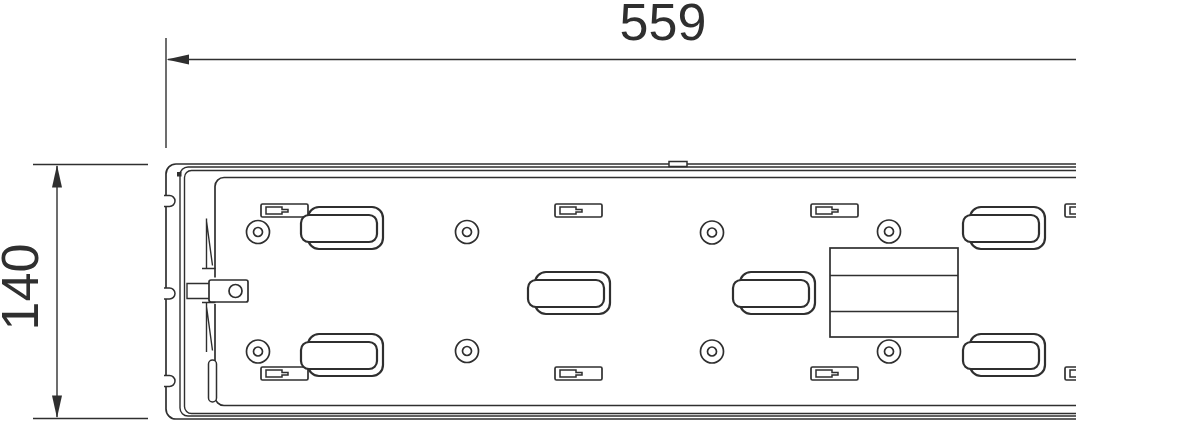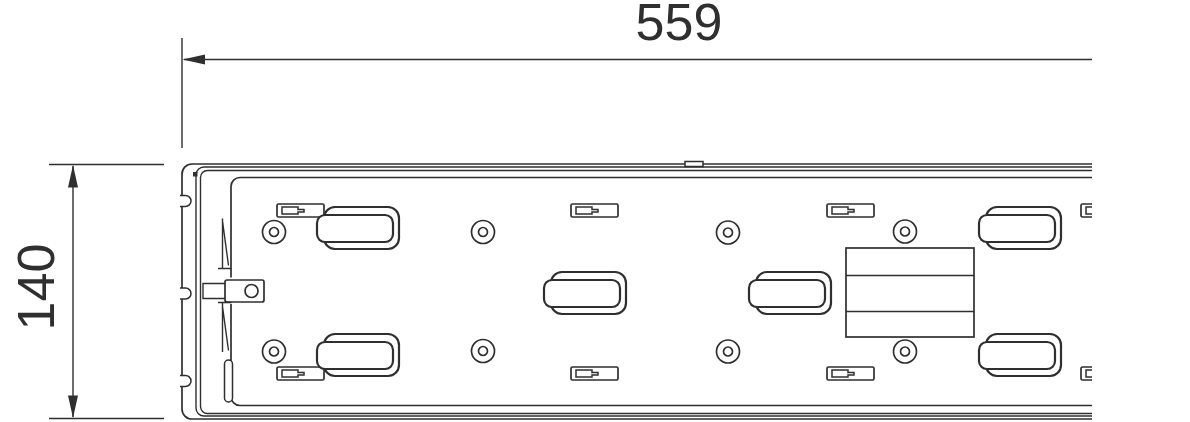--- a/index.html
+++ b/index.html
@@ -1,17 +1,17 @@
 <!DOCTYPE html>
 <html style="--line: #2f2f2f; --bg: #ffffff;"><head>
 <meta charset="utf-8">
 <style>
   :root { --line:#2f2f2f; --bg:#ffffff; }
   html,body { margin:0; padding:0; background:var(--bg); }
-  .stage { width:1076px; height:422px; background:var(--bg); position:relative; overflow:hidden;padding-left:16px; }
+  .stage { width:1076px; height:422px; background:var(--bg); position:relative; overflow:hidden; }
   svg { display:block; }
   .ln   { fill:none; stroke:var(--line); stroke-width:1.7; }
   .thin { fill:none; stroke:var(--line); stroke-width:1.4; }
   .bold { fill:none; stroke:var(--line); stroke-width:2.2; }
   .boldw{ fill:var(--bg); stroke:var(--line); stroke-width:2.2; }
   .lnw  { fill:var(--bg); stroke:var(--line); stroke-width:1.7; }
   .wf   { fill:var(--bg); stroke:var(--line); stroke-width:1.5; }
   .erase{ fill:var(--bg); stroke:none; }
   .solid{ fill:var(--line); stroke:none; }
   .dim  { fill:none; stroke:var(--line); stroke-width:1.4; }

